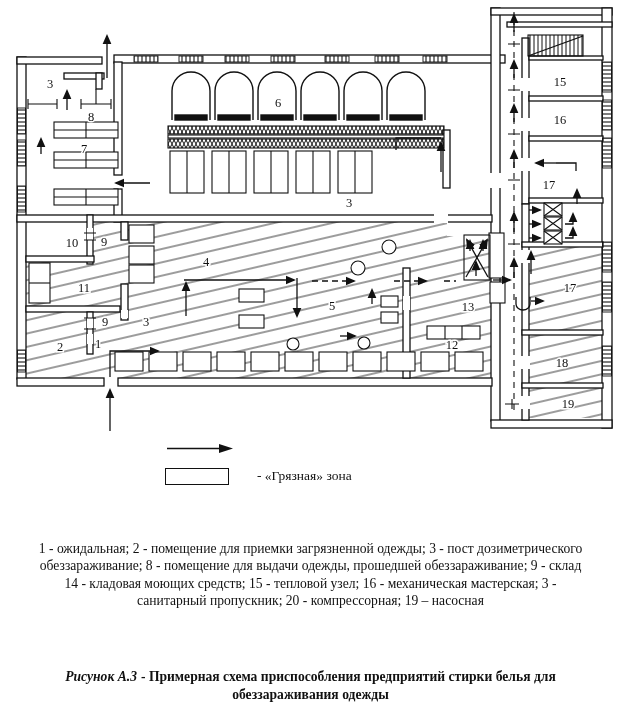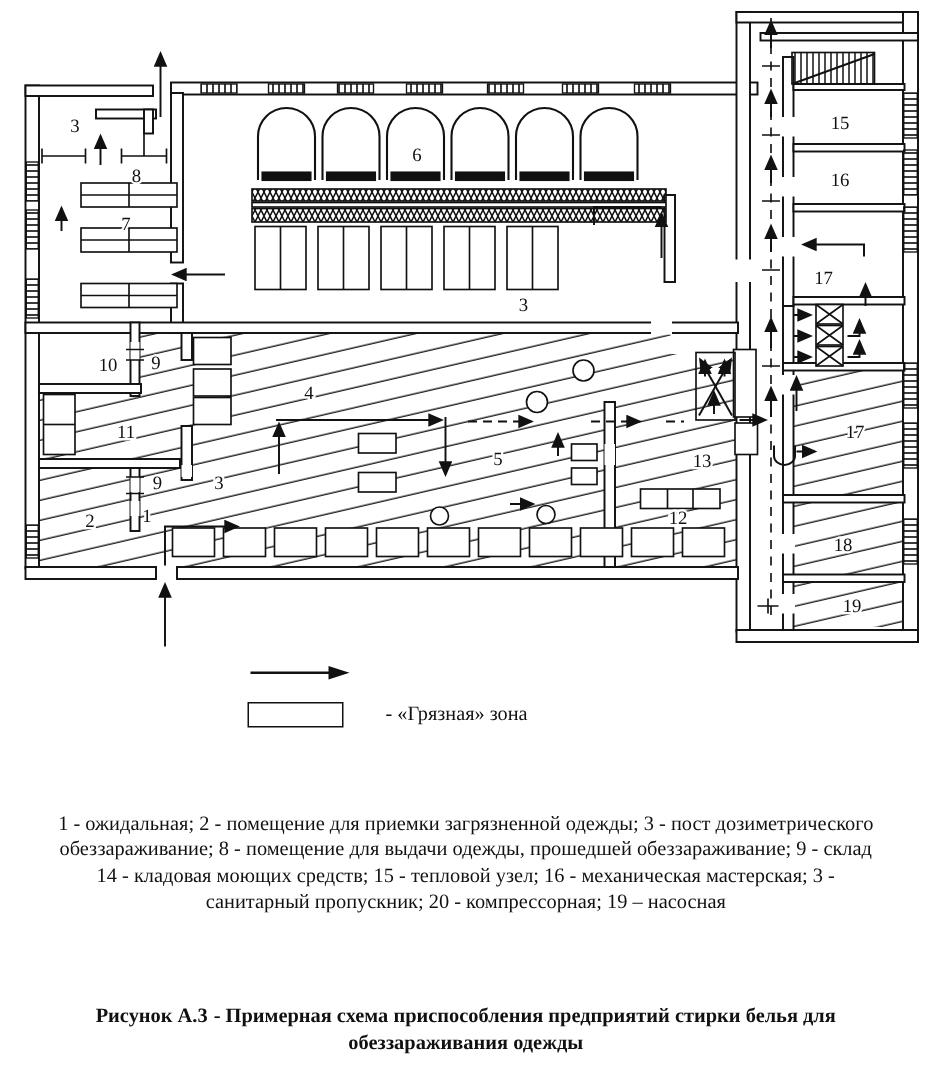--- a/index.html
+++ b/index.html
@@ -12,21 +12,21 @@
   .legend-row{display:flex;align-items:center;margin-bottom:8px;height:20px;}
   .sym{width:78px;display:flex;align-items:center;}
   .box-clean{width:62px;height:15px;border:1.6px solid #111;background:#fff;}
   .box-dirty{width:62px;height:15px;border:1.6px solid #111;
     background:repeating-linear-gradient(135deg,#161616 0 2.6px,transparent 2.6px 8.5px);}
   .legend-label{margin-left:14px;font-size:13.5px;white-space:nowrap;}
   .description{position:absolute;left:15px;top:520px;width:591px;text-align:center;
     font-size:13.6px;line-height:17.4px;margin-top:20px;}
   .caption{position:absolute;left:40px;top:668px;width:541px;text-align:center;
     font-weight:bold;font-size:13.6px;line-height:18px;}
-  .caption .pfx{margin-right:4px;margin-top:16px;}
+  .caption .pfx{font-style:italic;margin-right:4px;margin-top:16px;}
 </style>
 </head>
 <body>
 
 <div class="page">
 
   <div class="plan-wrap">
   <svg width="621" height="432" viewBox="0 0 621 432">
     <defs>
       <pattern id="hatch" width="90" height="13" patternUnits="userSpaceOnUse" patternTransform="rotate(-13)">

